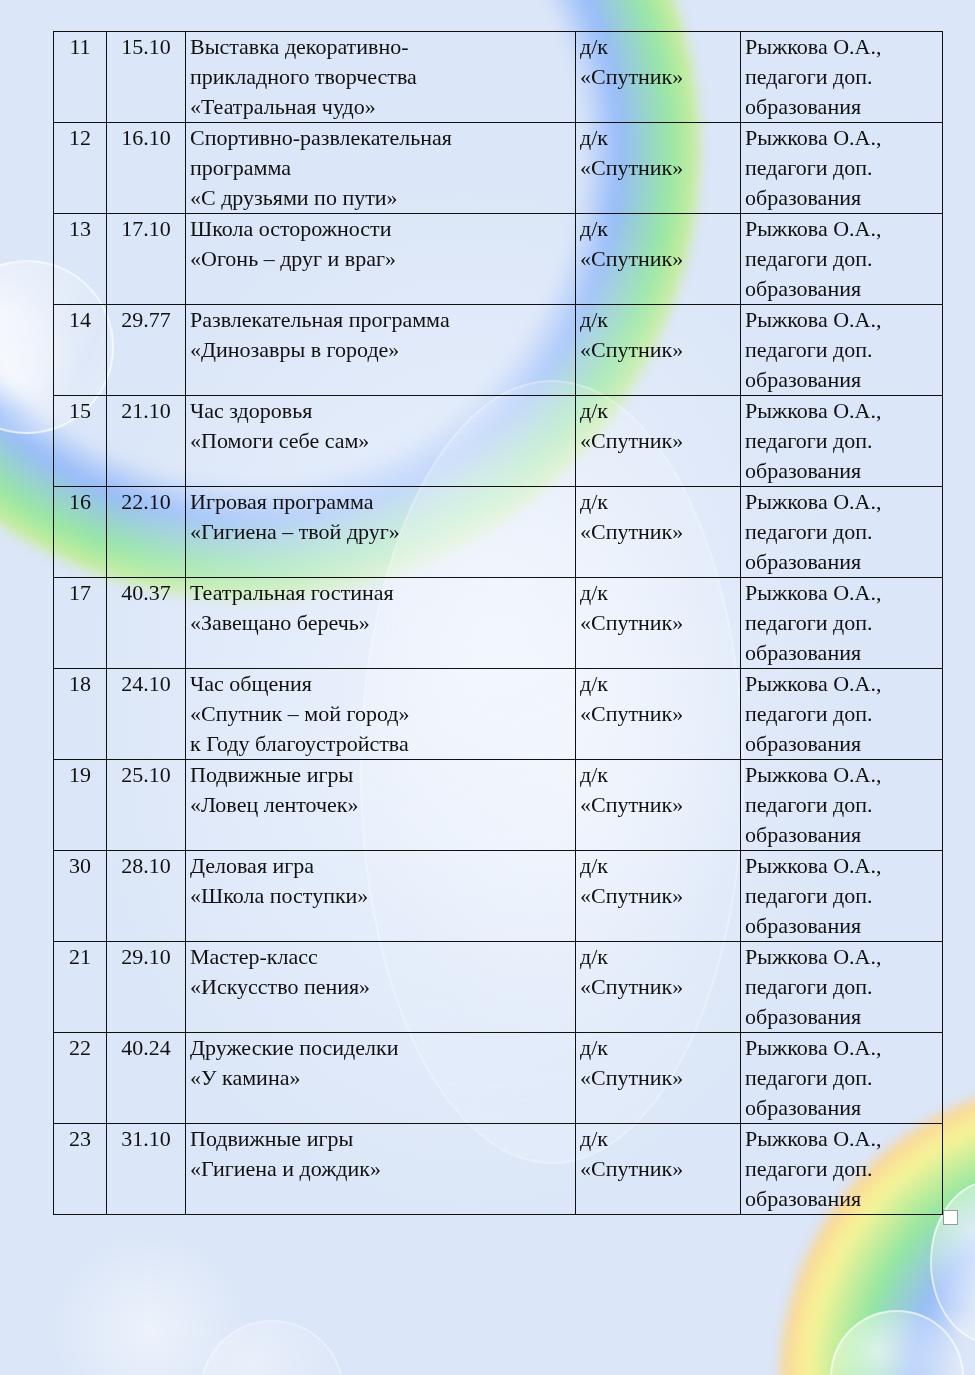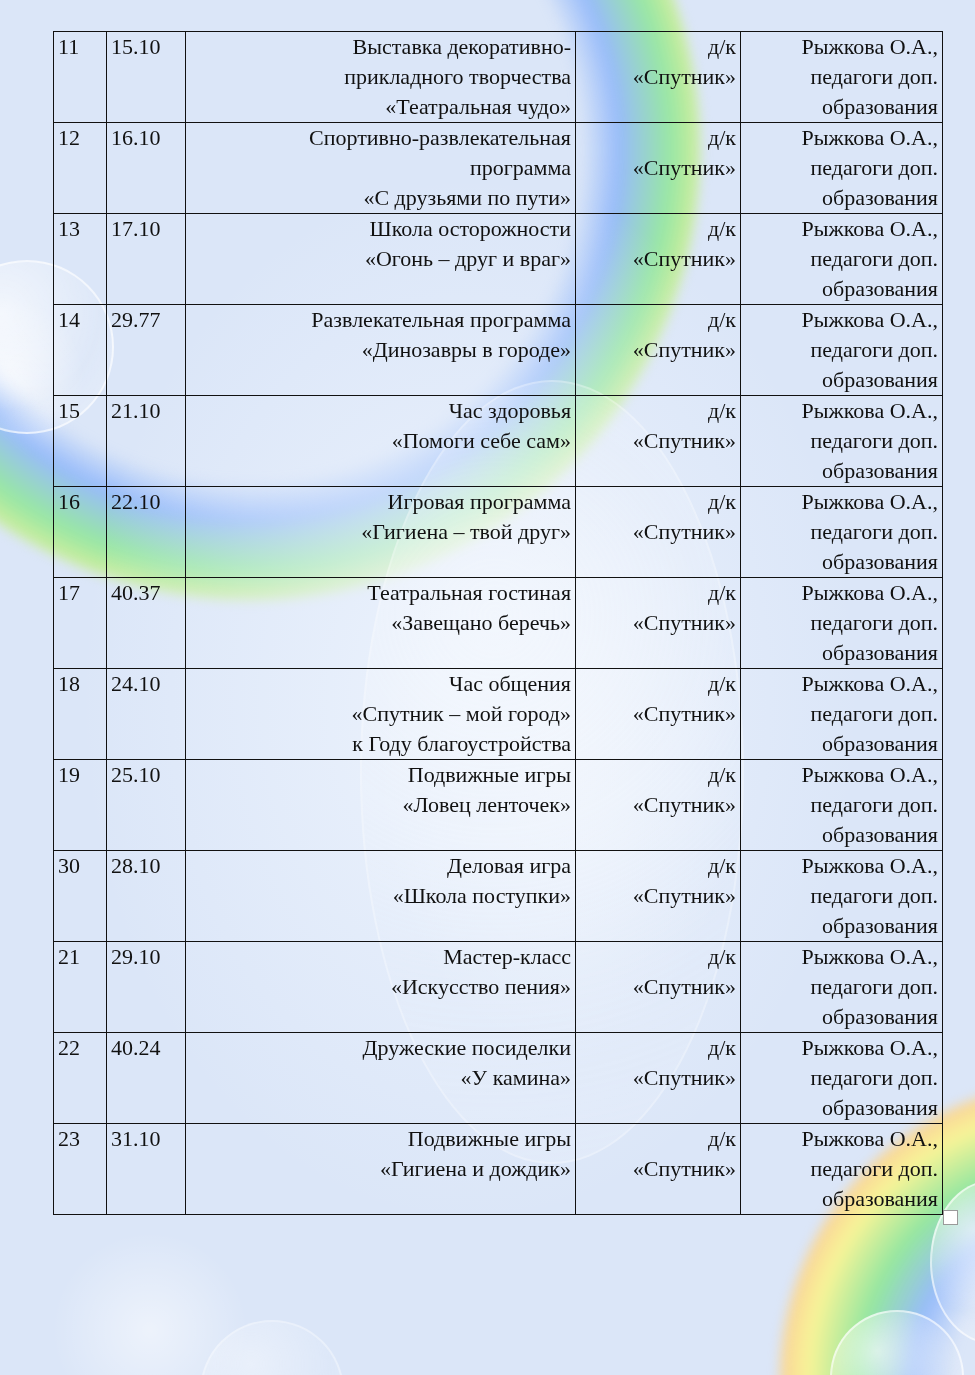--- a/index.html
+++ b/index.html
@@ -45,23 +45,23 @@
   }
   table.schedule {
     position: absolute; left: 53px; top: 31px;
     width: 889px; border-collapse: collapse; table-layout: fixed;
     font-size: 22px; line-height: 30px; color: #111;
   }
   table.schedule td {
     border: 1.5px solid #111; vertical-align: top; padding: 0 4px;
     height: 90px; box-sizing: border-box;
   }
-  td.num { padding-left: 0; padding-right: 4px; }
-  td.date { padding-left: 4px; padding-right: 16px; }
-  td.title, td.place, td.resp { text-align: right; }
+  td.num { text-align: center; padding-left: 0; padding-right: 4px; }
+  td.date { text-align: center; padding-left: 4px; padding-right: 16px; }
+  td.title, td.place, td.resp { text-align: left; }
   .line { display: block; white-space: nowrap; }
   .end-marker {
     position: absolute; left: 943px; top: 1210px; width: 15px; height: 15px;
     background: #fff; border: 1.5px solid #9a9a9a; box-sizing: border-box;
   }
 </style>
 </head>
 <body>
 
 <div class="rainbow-tl"></div>

